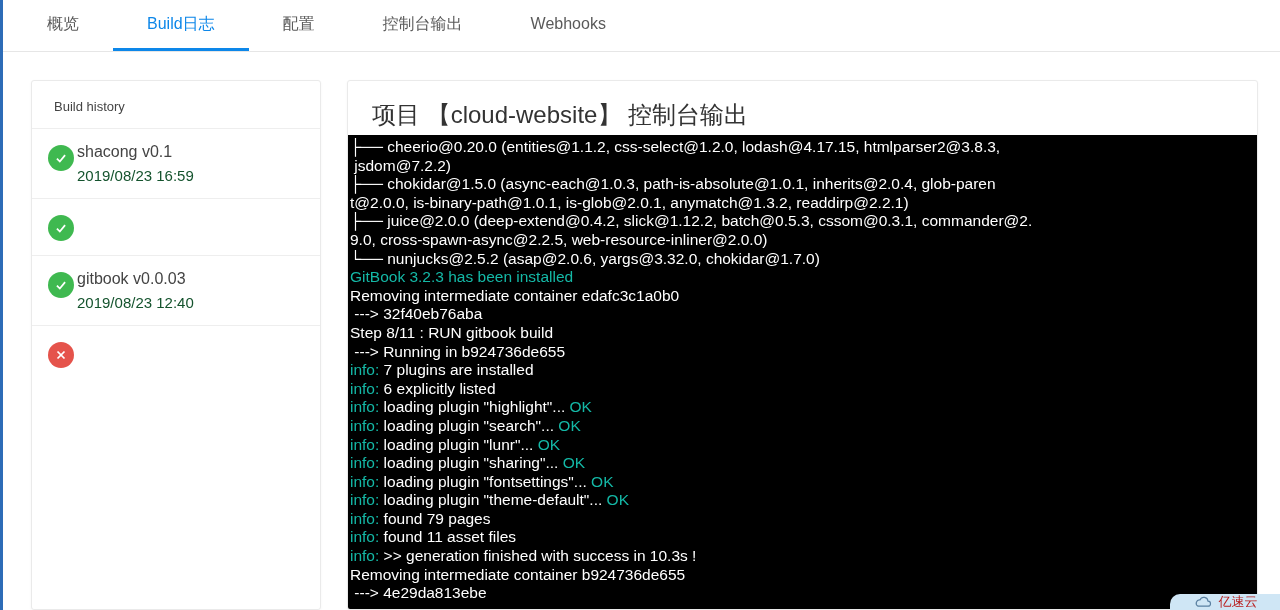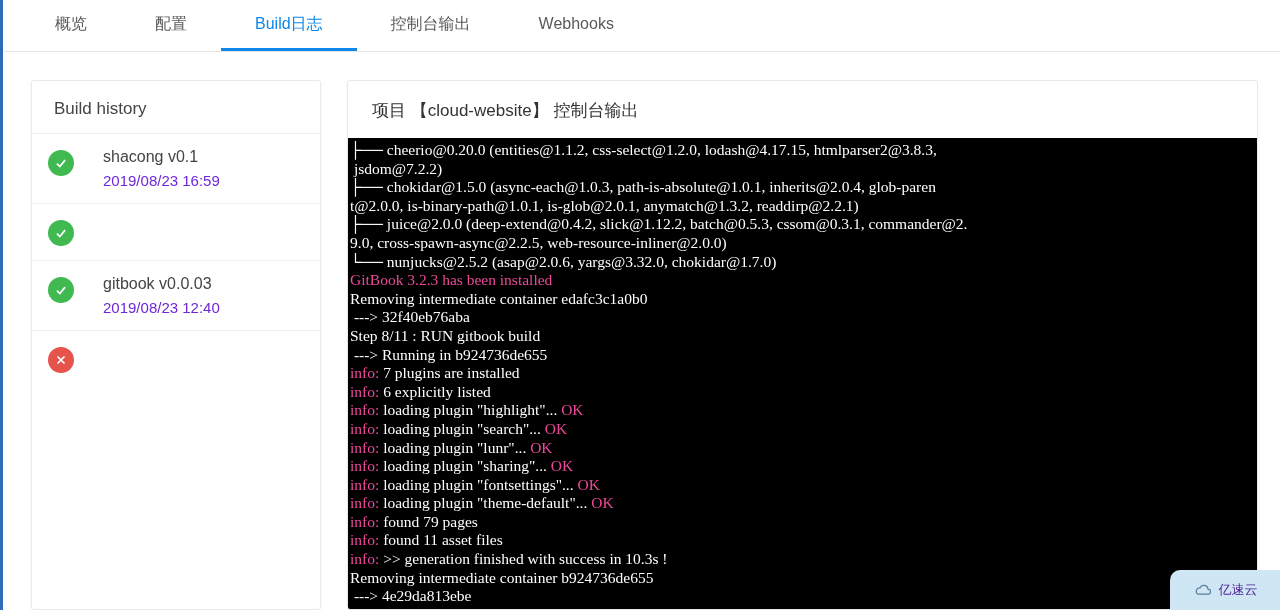--- a/index.html
+++ b/index.html
@@ -14,21 +14,21 @@
     color: #333;
   }
   .page {
     border-left: 3px solid #2d6cb7;
     height: 610px;
     position: relative;
   }
   .tabs {
     display: flex;
     gap: 0;
-    padding: 0 18px;
+    padding: 0 10px;
     border-bottom: 1px solid #e6e6e6;
     height: 52px;
     align-items: stretch;
     text-align: center;
   }
   .tab {
     padding: 0 34px;
     display: flex;
     align-items: center;
     font-size: 16px;
@@ -51,102 +51,102 @@
     width: 290px;
     flex: 0 0 290px;
     background: #fff;
     border: 1px solid #eaeaea;
     border-radius: 3px;
     box-shadow: 0 1px 3px rgba(0,0,0,0.04);
     overflow: hidden;
   }
   .history-title {
     padding: 18px 22px 14px 22px;
-    font-size: 17px;
+    font-size: 13px;
     color: #444;
   }
   .history-item {
     display: flex;
     align-items: flex-start;
-    gap: 29px;
+    gap: 3px;
     padding: 14px 22px 14px 16px;
     border-top: 1px solid #eee;
     cursor: pointer;
   }
   .status-badge {
     width: 26px;
     height: 26px;
     border-radius: 50%;
     display: flex;
     align-items: center;
     justify-content: center;
     flex-shrink: 0;
     margin-top: 2px;
   }
   .status-success { background: #3fb950; }
   .status-fail { background: #e5534b; }
   .status-badge svg { width: 14px; height: 14px; stroke: #fff; stroke-width: 3; fill: none; }
   .history-text { display: flex; flex-direction: column; gap: 6px; }
   .history-ver { font-size: 16px; color: #444; }
-  .history-time { font-size: 15px; color: #6d28d9; }
+  .history-time { font-size: 15px; color: #14532d; }
 
   .console-panel {
     flex: 1;
     border: 1px solid #eaeaea;
     border-radius: 3px;
     box-shadow: 0 1px 3px rgba(0,0,0,0.04);
     display: flex;
     flex-direction: column;
     overflow: hidden;
     background: #fff;
   }
   .console-title {
-    padding: 18px 24px 16px 24px;
-    font-size: 17px;
+    padding: 18px 24px 4px 24px;
+    font-size: 24px;
     color: #333;
   }
   .console {
     flex: 1;
     background: #000;
     color: #fff;
-    font-family: Liberation Serif, serif;
+    font-family: Liberation Sans, sans-serif;
     font-size: 15.5px;
     line-height: 1.2;
     padding: 3px 2px;
     white-space: pre;
     overflow: hidden;
     word-break: break-all;
   }
-  .console .green { color: #ec4899; }
+  .console .green { color: #14b8a6; }
 
   .watermark {
     position: absolute;
     right: 0;
     bottom: 0;
     width: 110px;
-    height: 40px;
+    height: 16px;
     background: #cfe6f5;
     border-top-left-radius: 10px;
     display: flex;
     align-items: center;
     justify-content: center;
     gap: 6px;
-    color: #4c1d95;
+    color: #b91c1c;
     font-size: 13px;
   }
   .watermark svg { width: 20px; height: 14px; fill:none; stroke:#5a80a1; stroke-width:1.4; }
 </style>
 </head>
 <body>
 <div class="page">
 
 <div class="tabs">
   <div class="tab">概览</div>
+  <div class="tab active">Build日志</div>
   <div class="tab">配置</div>
-  <div class="tab active">Build日志</div>
   <div class="tab">控制台输出</div>
   <div class="tab">Webhooks</div>
 </div>
 
 <div class="content">
 
   <div class="history">
     <div class="history-title">Build history</div>
     <div id="history-list">
           <div class="history-item">

